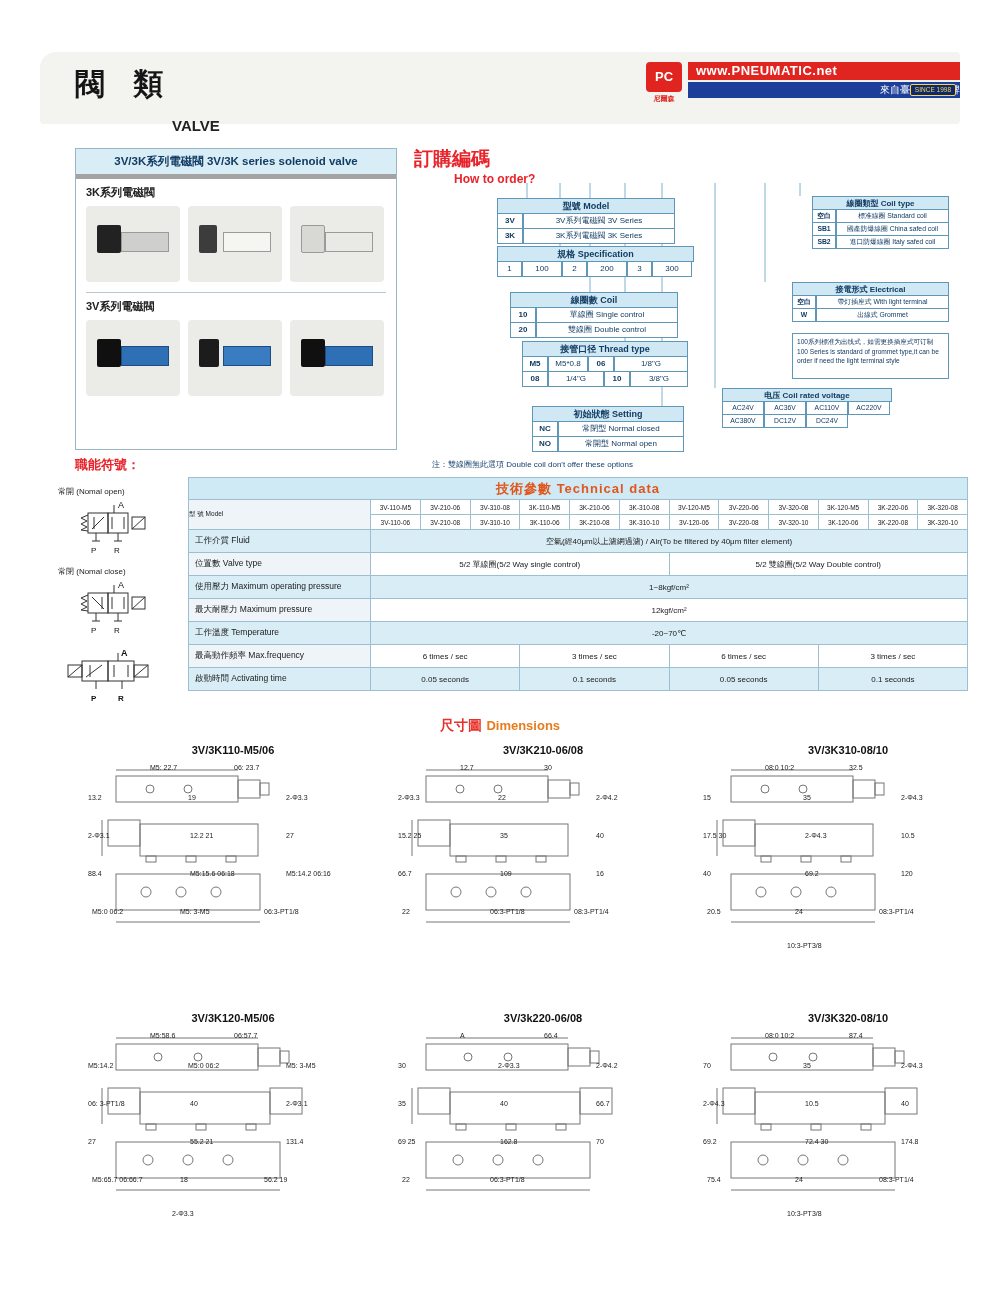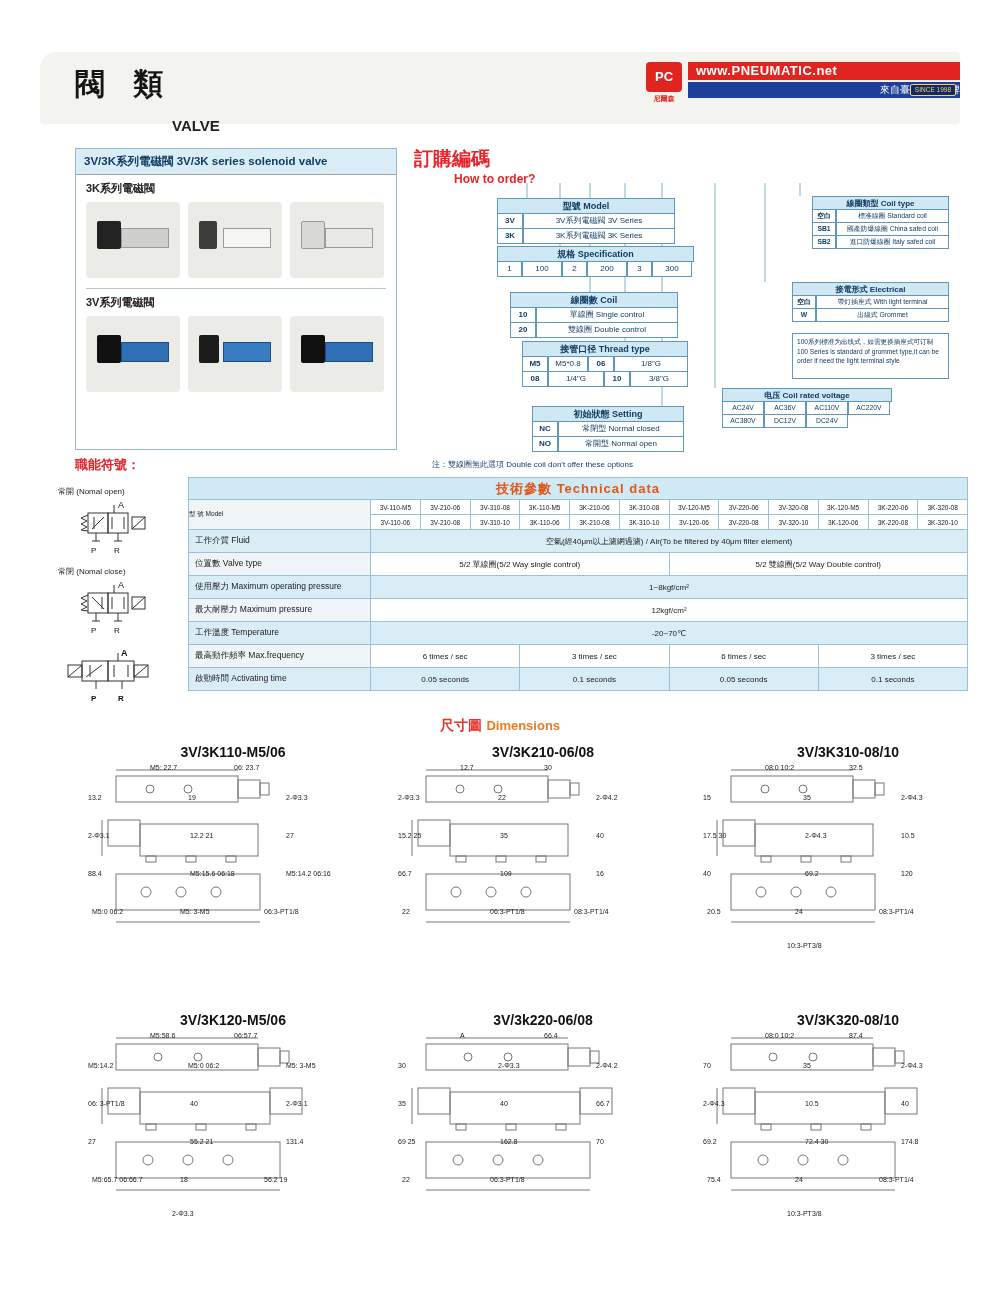--- a/index.html
+++ b/index.html
@@ -12,21 +12,21 @@
   .title-cn{position:absolute;left:75px;top:64px;font-size:30px;font-weight:bold;letter-spacing:10px;color:#151515;}
   .title-en{position:absolute;left:172px;top:90px;font-size:15px;font-weight:bold;color:#222;margin-top:27px;}
   .logo-mark{position:absolute;left:646px;top:62px;width:36px;height:30px;background:#e02520;border-radius:4px;color:#fff;font-weight:bold;font-size:13px;text-align:center;line-height:30px;}
   .logo-sub{position:absolute;left:646px;top:94px;width:36px;text-align:center;font-size:7px;color:#e02520;font-weight:bold;}
   .brand-bar{position:absolute;left:688px;top:62px;width:272px;height:18px;background:#e02520;color:#fff;font-weight:bold;font-size:13px;line-height:18px;padding-left:8px;letter-spacing:.5px;}
   .tagline-bar{position:absolute;left:688px;top:82px;width:272px;height:16px;background:#1e3f99;color:#fff;font-size:10px;line-height:16px;padding-left:8px;text-align:right;}
   .since-badge{position:absolute;right:4px;top:2px;background:#0d2a70;color:#ffd24a;font-size:6.5px;padding:1px 4px;border:1px solid #ffd24a;border-radius:2px;line-height:1.2;}
 
   
   .panel{position:absolute;left:75px;top:148px;width:322px;height:302px;border:1px solid #9ab6c4;background:#fff;}
-  .panel-head{background:#d9edf6;border-bottom:1px solid #a3a3a3;color:#123c63;font-weight:bold;font-size:11.5px;padding:5px 8px;}
+  .panel-head{background:#d9edf6;border-bottom:5px solid #a3a3a3;color:#123c63;font-weight:bold;font-size:11.5px;padding:5px 8px;text-align:center;}
   .group-label{font-weight:bold;font-size:11px;color:#222;padding:6px 10px 2px;}
   .photo-row{display:flex;gap:8px;padding:4px 10px;}
   .photo{width:94px;height:76px;background:#ebebe8;border-radius:4px;position:relative;}
   .valve{position:absolute;left:11px;top:26px;width:72px;height:28px;}
   .v-coil{position:absolute;left:0;top:-7px;width:24px;height:28px;background:#222;border-radius:2px;}
   .v-body{position:absolute;left:24px;top:0;width:48px;height:20px;background:#cfcfcd;border:1px solid #9a9a98;}
   .k2 .v-coil{background:#3c3c3c;width:18px;}
   .k2 .v-body{background:#f5f5f2;}
   .k3 .v-coil{background:#d8d8d4;border:1px solid #9a9a98;}
   .k3 .v-body{background:#e9e9e6;}
@@ -69,21 +69,21 @@
   table.tech td.tlabel{text-align:left;padding-left:6px;font-size:8.5px;background:#eef4f8;white-space:nowrap;}
   table.tech tr.mrow td{height:15px;font-size:6.5px;padding:0;}
   table.tech tr.alt td{background:#d9edf6;}
   table.tech tr.alt td.tlabel{background:#d9edf6;}
 
   
   .dim-heading{position:absolute;left:0;top:716px;width:1000px;text-align:center;font-weight:bold;}
   .dim-heading .cn{color:#e8312a;font-size:14px;}
   .dim-heading .en{color:#e87b1e;font-size:13px;}
   .drawing{position:absolute;width:290px;}
-  .dtitle{text-align:center;font-weight:bold;font-size:14px;color:#111;height:20px;}
+  .dtitle{text-align:center;font-weight:bold;font-size:11px;color:#111;height:20px;}
   .draw-area{position:relative;width:290px;height:212px;}
   .outline{position:absolute;left:0;top:0;width:290px;height:210px;}
   .labels{position:absolute;left:0;top:0;width:290px;height:212px;}
   .dim-label{position:absolute;font-size:7px;color:#1a1a1a;white-space:nowrap;line-height:1;}
   .dim-label:nth-of-type(1){left:62px;top:0;}
   .dim-label:nth-of-type(2){left:146px;top:0;}
   .dim-label:nth-of-type(3){left:0;top:30px;}
   .dim-label:nth-of-type(4){left:100px;top:30px;}
   .dim-label:nth-of-type(5){left:198px;top:30px;}
   .dim-label:nth-of-type(6){left:0;top:68px;}

